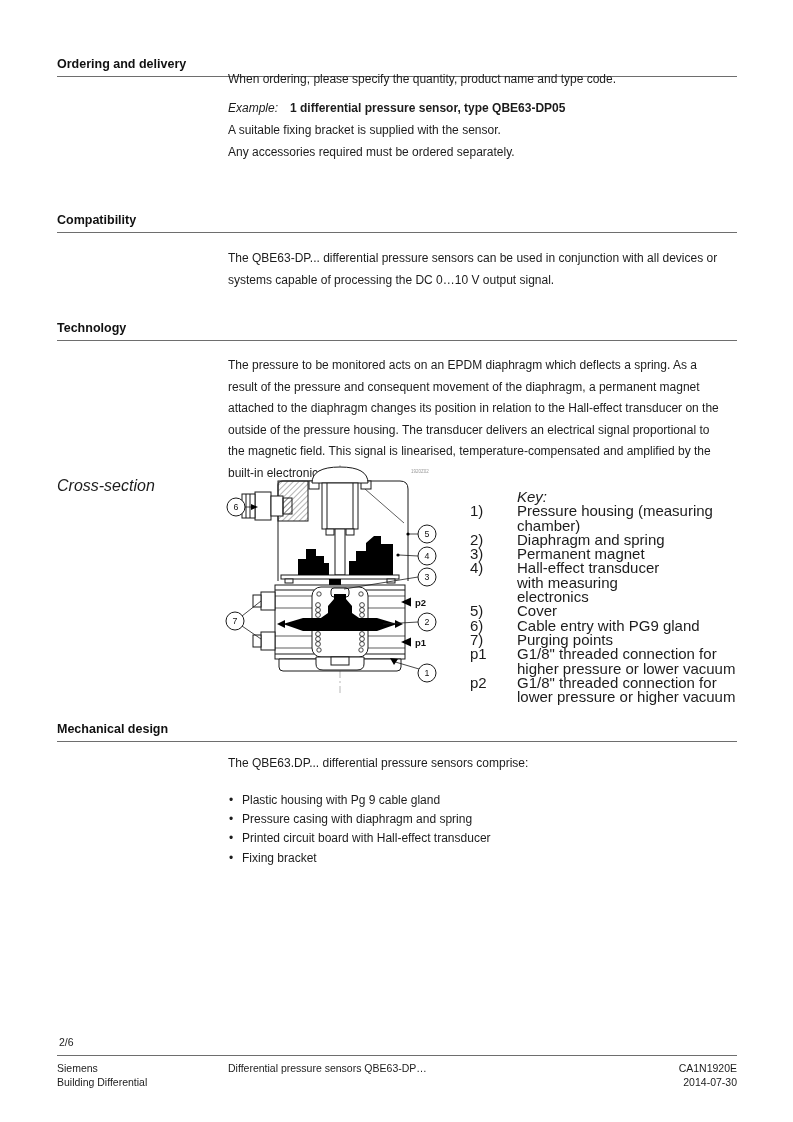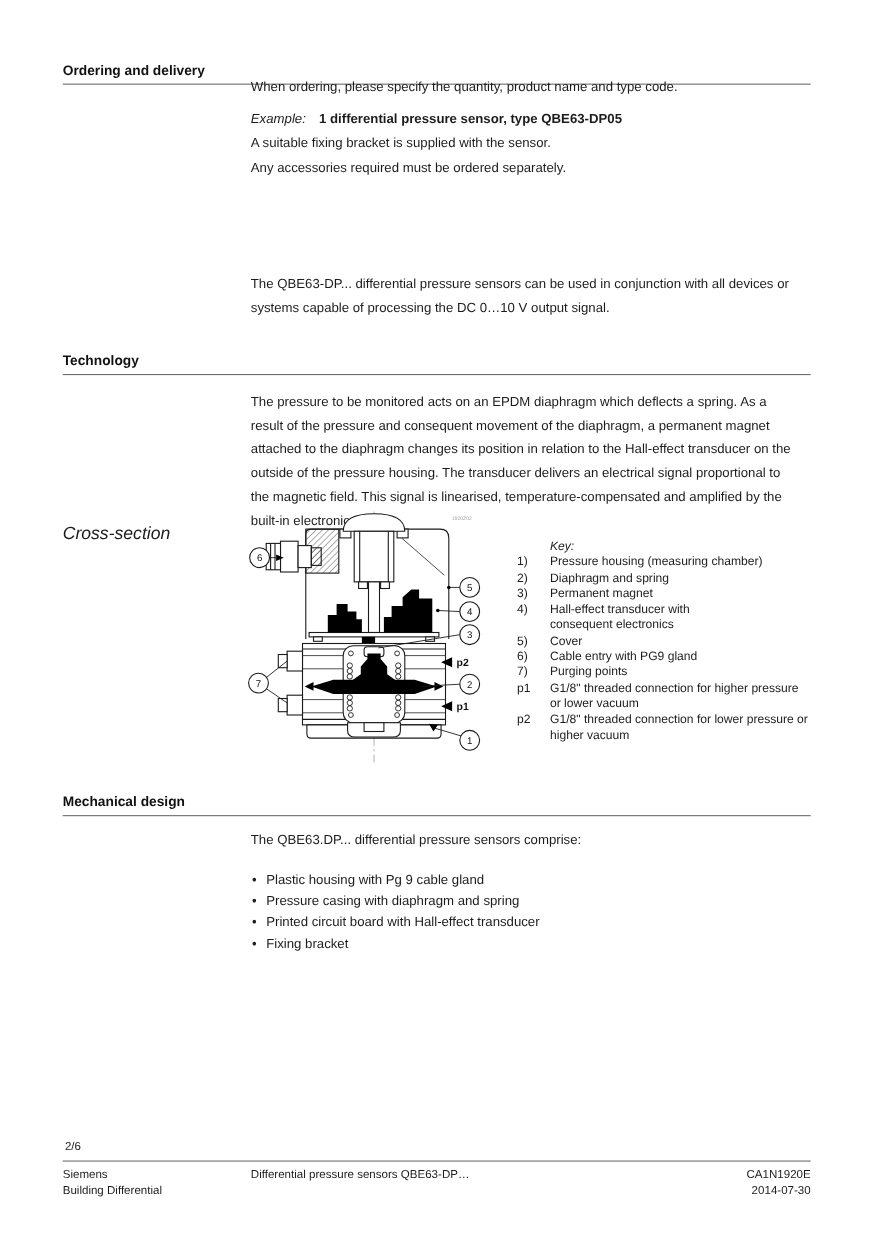--- a/index.html
+++ b/index.html
@@ -14,22 +14,22 @@
     padding-bottom:5px; border-bottom:1px solid #6e6e6e;
   }
   .content { position:absolute; left:228px; width:492px; font-size:12px; }
   .content p { line-height:15px; }
   .para-multiline { line-height:21.6px !important; }
   .example-label { font-style:italic; display:inline-block; width:62px; }
   .example-text { font-weight:bold; }
   .side-label { position:absolute; left:57px; font-size:16px; font-style:italic; }
   .key {
     position:absolute; left:470px; top:490px; width:268px;
-    font-size:11px; line-height:14.3px;
-    display:grid; grid-template-columns:30px 1fr; column-gap:0;
+    font-size:15px; line-height:14.3px;
+    display:grid; grid-template-columns:30px 1fr; column-gap:17px;
   }
   .key .key-title { grid-column:2; font-style:italic; }
   .bullets { list-style:none; margin-top:20px; }
   .bullets li { position:relative; padding-left:14px; line-height:19.2px; }
   .bullets li::before { content:"•"; position:absolute; left:1px; font-size:12px; }
   .intro-line { line-height:18px; }
   .footer-pageno { position:absolute; left:59px; top:1036px; font-size:10.5px; }
   .footer-rule { position:absolute; left:57px; top:1055px; width:680px; border-top:1px solid #6e6e6e; }
   .footer-row {
     position:absolute; left:57px; top:1061px; width:680px;
@@ -49,20 +49,21 @@
 <div class="page">
 
   <div class="heading" style="top:57px">Ordering and delivery</div>
   <div class="content" style="top:72px">
     <p>When ordering, please specify the quantity, product name and type code.</p>
     <p style="margin-top:14px"><span class="example-label">Example:</span><span class="example-text">1 differential pressure sensor, type QBE63-DP05</span></p>
     <p style="margin-top:7px">A suitable fixing bracket is supplied with the sensor.</p>
     <p style="margin-top:7px">Any accessories required must be ordered separately.</p>
   </div>
 
+  <div class="heading" style="top:213px">Compatibility</div>
   <div class="content" style="top:248px">
     <p class="para-multiline">The QBE63-DP... differential pressure sensors can be used in conjunction with all devices or systems capable of processing the DC 0…10 V output signal.</p>
   </div>
 
   <div class="heading" style="top:321px">Technology</div>
   <div class="content" style="top:355px">
     <p class="para-multiline">The pressure to be monitored acts on an EPDM diaphragm which deflects a spring. As a result of the pressure and consequent movement of the diaphragm, a permanent magnet attached to the diaphragm changes its position in relation to the Hall-effect transducer on the outside of the pressure housing. The transducer delivers an electrical signal proportional to the magnetic field. This signal is linearised, temperature-compensated and amplified by the built-in electronics.</p>
   </div>
 
   <div class="side-label" style="top:477px">Cross-section</div>
@@ -201,21 +202,21 @@
 
   <div class="key">
     <div class="key-title">Key:</div>
     <div>1)</div>
     <div>Pressure housing (measuring chamber)</div>
     <div>2)</div>
     <div>Diaphragm and spring</div>
     <div>3)</div>
     <div>Permanent magnet</div>
     <div>4)</div>
-    <div style="width:170px">Hall-effect transducer with consequent electronics</div>
+    <div style="width:170px">Hall-effect transducer with measuring electronics</div>
     <div>5)</div>
     <div>Cover</div>
     <div>6)</div>
     <div>Cable entry with PG9 gland</div>
     <div>7)</div>
     <div>Purging points</div>
     <div>p1</div>
     <div>G1/8" threaded connection for higher pressure or lower vacuum</div>
     <div>p2</div>
     <div>G1/8" threaded connection for lower pressure or higher vacuum</div>

